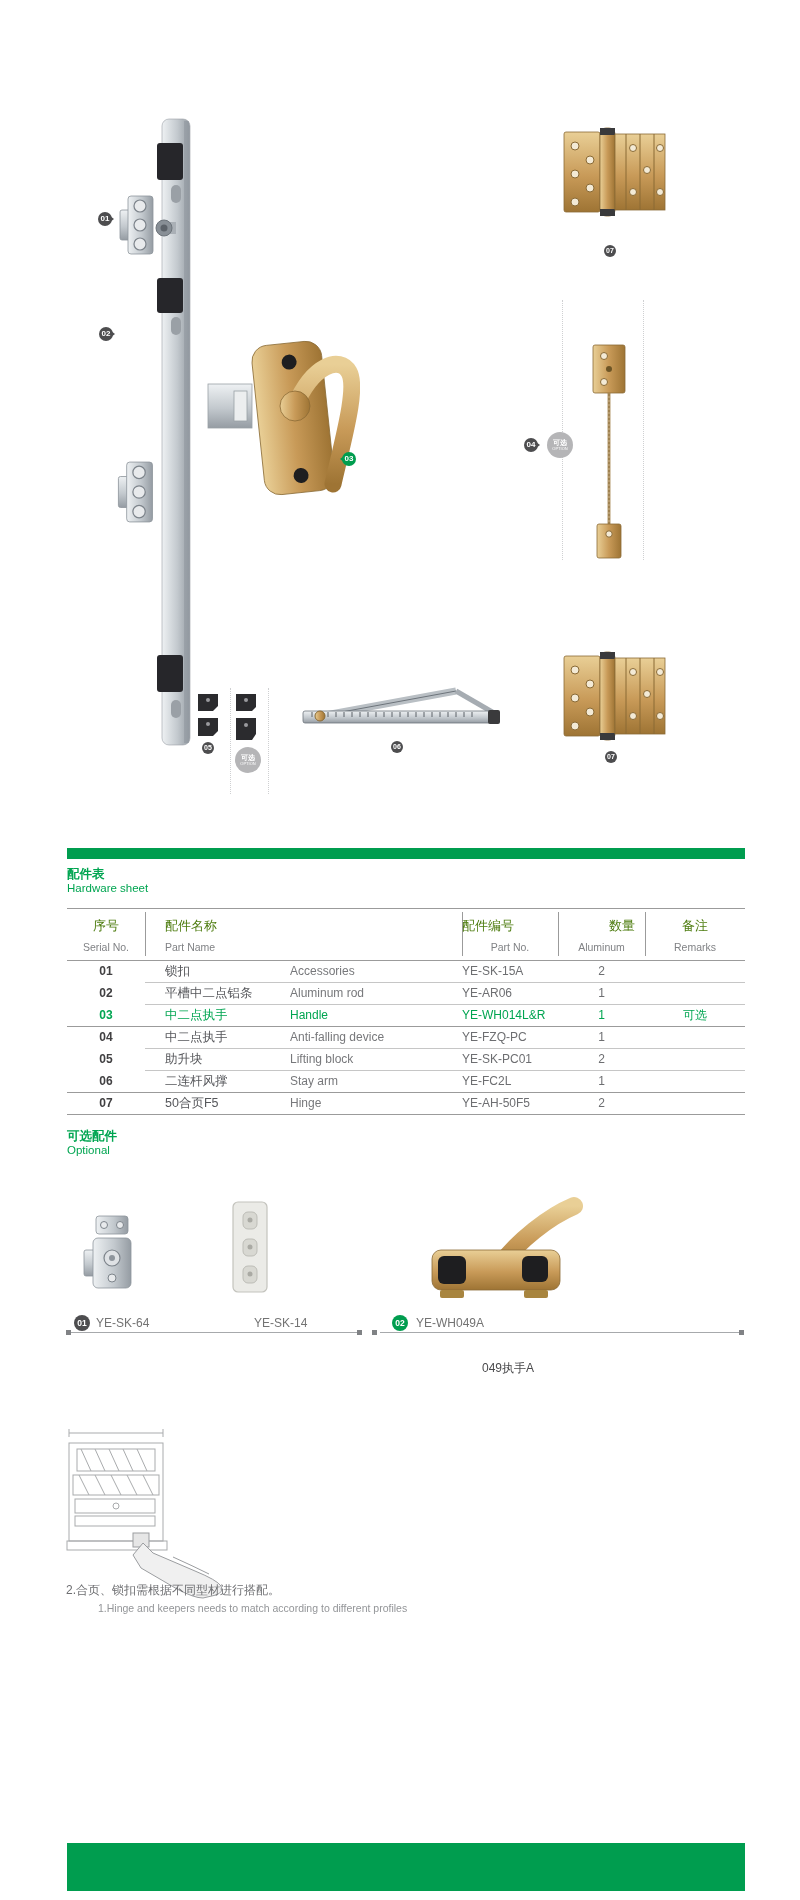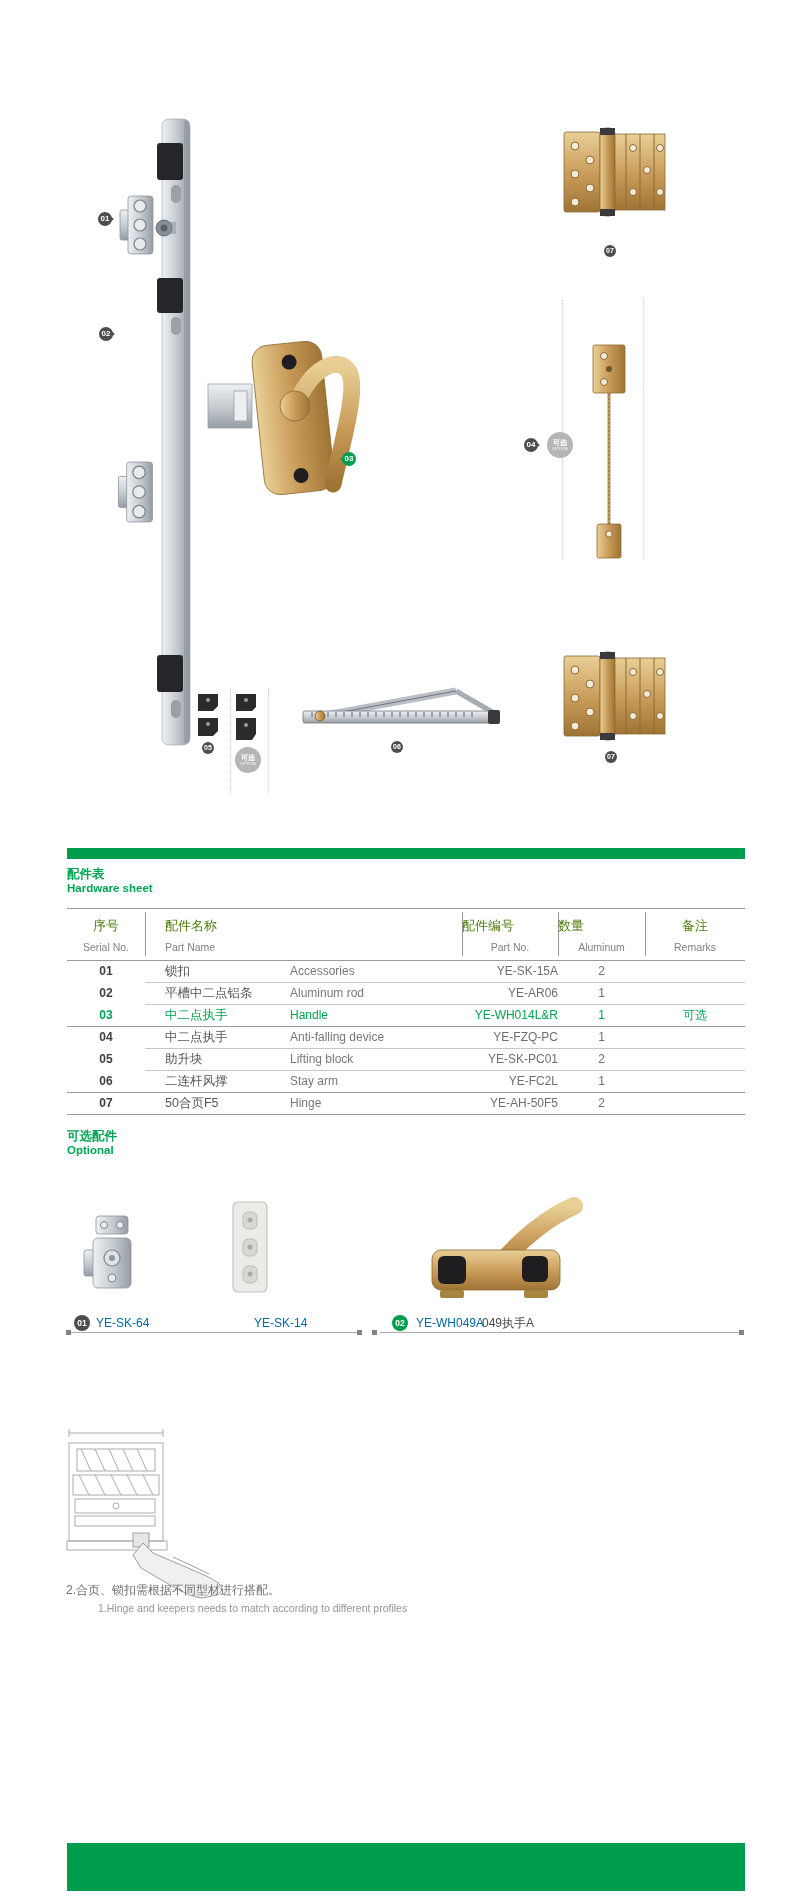--- a/index.html
+++ b/index.html
@@ -14,39 +14,39 @@
   .co.pr::after{content:"";position:absolute;right:-5px;top:4px;border:3px solid transparent;border-left:4px solid #4d4d4f;}
   .co.pl::before{content:"";position:absolute;left:-5px;top:4px;border:3px solid transparent;border-right:4px solid #009d4f;}
   .optbadge{position:absolute;width:26px;height:26px;border-radius:50%;background:#b5b5b7;color:#fff;
       text-align:center;display:flex;flex-direction:column;justify-content:center;line-height:1;}
   .optbadge .l1{font-size:7px;font-weight:bold;}
   .optbadge .l2{font-size:4px;margin-top:1px;letter-spacing:0;}
   .dash{position:absolute;width:0;border-left:1px dotted #cfd0d2;}
   
   .gbar{position:absolute;left:67px;width:678px;background:#009d4f;}
   .h-cn{position:absolute;font-size:12.5px;font-weight:bold;color:#00a551;}
-  .h-en{position:absolute;font-size:11.5px;font-weight:bold;color:#00a551;}
+  .h-en{position:absolute;font-size:11.5px;font-weight:normal;color:#00a551;}
   
   .tblwrap{position:absolute;left:67px;top:908px;width:678px;height:206px;}
   .ln{position:absolute;left:78px;right:0;height:1px;background:#c6c6c6;}
   .ln.full{left:0;background:#9b9b9b;}
   .vln{position:absolute;top:4px;height:44px;width:1px;background:#9b9b9b;}
   .th-cn{position:absolute;font-size:13px;color:#4d7c0f;}
   .th-en{position:absolute;font-size:10.5px;color:#808285;}
   .tr{position:absolute;left:0;width:100%;height:22px;}
   .tr span{position:absolute;top:0;line-height:22px;white-space:nowrap;}
   .c0{left:0;width:78px;text-align:center;font-weight:bold;font-size:12px;color:#414042;}
   .c1{left:98px;font-size:12.5px;color:#55565a;}
   .c2{left:223px;font-size:12px;color:#77787b;}
-  .c3{left:395px;width:96px;text-align:right;font-size:12px;color:#6d6e71;}
+  .c3{left:395px;width:96px;text-align:left;font-size:12px;color:#6d6e71;}
   .c4{left:491px;width:87px;text-align:center;font-size:12px;color:#6d6e71;}
   .c5{left:578px;width:100px;text-align:center;font-size:12px;color:#00a551;}
   .tr.hl span{color:#00a551;}
   
-  .optlabel{position:absolute;font-size:12px;color:#0369a1;line-height:16px;white-space:nowrap;}
+  .optlabel{position:absolute;font-size:12px;color:#737373;line-height:16px;white-space:nowrap;}
   .optlabel.cn{color:#4a4a4c;}
   .dline{position:absolute;height:1px;background:#a7a9ac;}
   .dsq{position:absolute;width:5px;height:5px;background:#808285;}
   .note-cn{position:absolute;font-size:12px;color:#6d6e71;}
   .note-en{position:absolute;font-size:10.5px;color:#939598;margin-left:32px;}
 </style>
 </head>
 <body>
 
 <div class="page">
@@ -248,21 +248,21 @@
     <div class="vln" style="left:395px"></div>
     <div class="vln" style="left:491px"></div>
     <div class="vln" style="left:578px"></div>
 
     <span class="th-cn" style="left:0;width:78px;text-align:center;top:9px">序号</span>
     <span class="th-en" style="left:0;width:78px;text-align:center;top:33px">Serial No.</span>
     <span class="th-cn" style="left:98px;top:9px">配件名称</span>
     <span class="th-en" style="left:98px;top:33px">Part Name</span>
     <span class="th-cn" style="left:395px;width:96px;text-align:left;top:9px">配件编号</span>
     <span class="th-en" style="left:395px;width:96px;text-align:center;top:33px">Part No.</span>
-    <span class="th-cn" style="left:491px;width:87px;text-align:left;top:9px">数量</span>
+    <span class="th-cn" style="left:481px;width:87px;text-align:right;top:9px">数量</span>
     <span class="th-en" style="left:491px;width:87px;text-align:center;top:33px">Aluminum</span>
     <span class="th-cn" style="left:578px;width:100px;text-align:center;top:9px">备注</span>
     <span class="th-en" style="left:578px;width:100px;text-align:center;top:33px">Remarks</span>
 
     <div class="ln full" style="top:52px"></div>
     <div class="ln" style="top:74px"></div>
     <div class="ln" style="top:96px"></div>
     <div class="ln full" style="top:118px"></div>
     <div class="ln" style="top:140px"></div>
     <div class="ln" style="top:162px"></div>
@@ -364,21 +364,21 @@
   <div class="optlabel" style="left:96px;top:1315px">YE-SK-64</div>
   <div class="optlabel" style="left:254px;top:1315px">YE-SK-14</div>
   <div class="dline" style="left:68px;top:1332px;width:294px"></div>
   <div class="dsq" style="left:66px;top:1330px"></div>
   <div class="dsq" style="left:357px;top:1330px"></div>
   <div class="dsq" style="left:372px;top:1330px"></div>
   <div class="dline" style="left:380px;top:1332px;width:362px"></div>
   <div class="dsq" style="left:739px;top:1330px"></div>
   <div class="co green" style="left:392px;top:1315px;width:16px;height:16px;line-height:16px;font-size:8.5px"><span>02</span></div>
   <div class="optlabel" style="left:416px;top:1315px">YE-WH049A</div>
-  <div class="optlabel cn" style="left:482px;top:1315px">049执手A</div>
+  <div class="optlabel cn" style="left:482px;top:1360px">049执手A</div>
 
   <svg class="abs" style="left:55px;top:1415px" width="170" height="185" viewBox="0 0 170 185">
     <g fill="none" stroke="#a9abad" stroke-width="1">
       <rect x="14" y="28" width="94" height="98"></rect>
       <rect x="22" y="34" width="78" height="22"></rect>
       <rect x="18" y="60" width="86" height="20"></rect>
       <rect x="20" y="84" width="80" height="14"></rect>
       <rect x="20" y="101" width="80" height="10"></rect>
       <rect x="12" y="126" width="100" height="9"></rect>
       <line x1="26" y1="34" x2="36" y2="56"></line>

